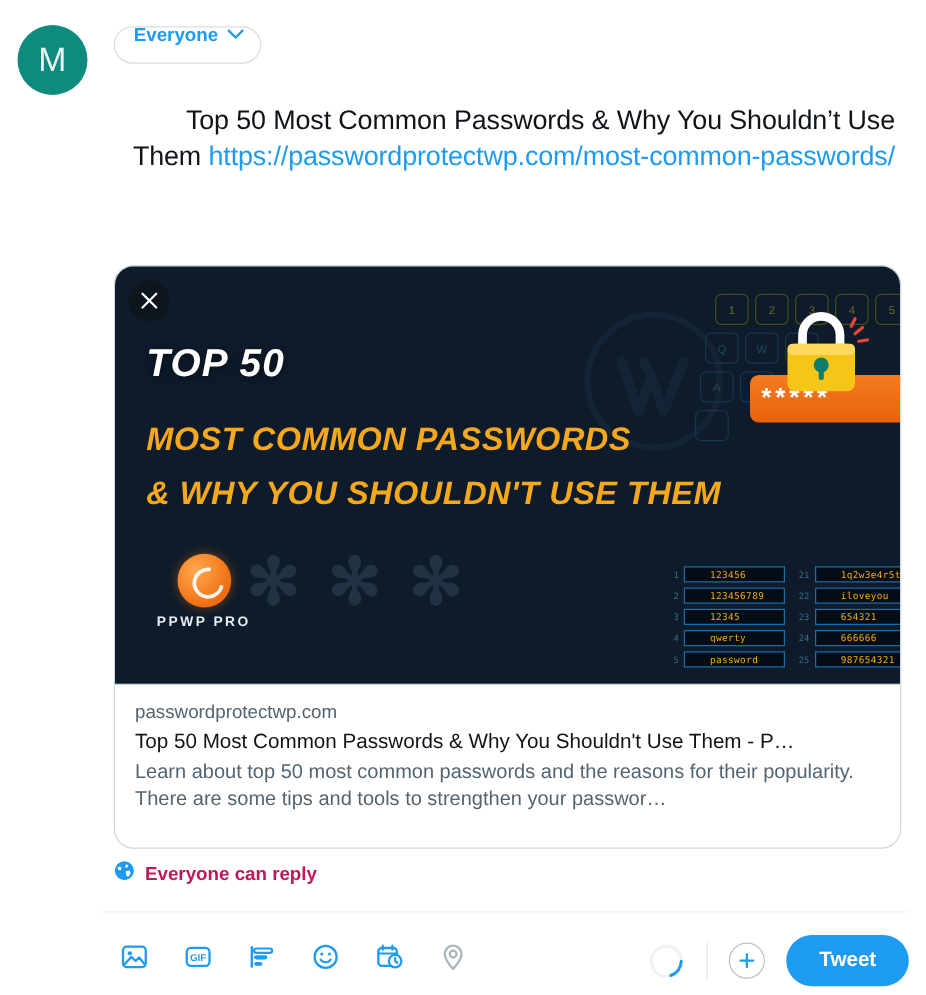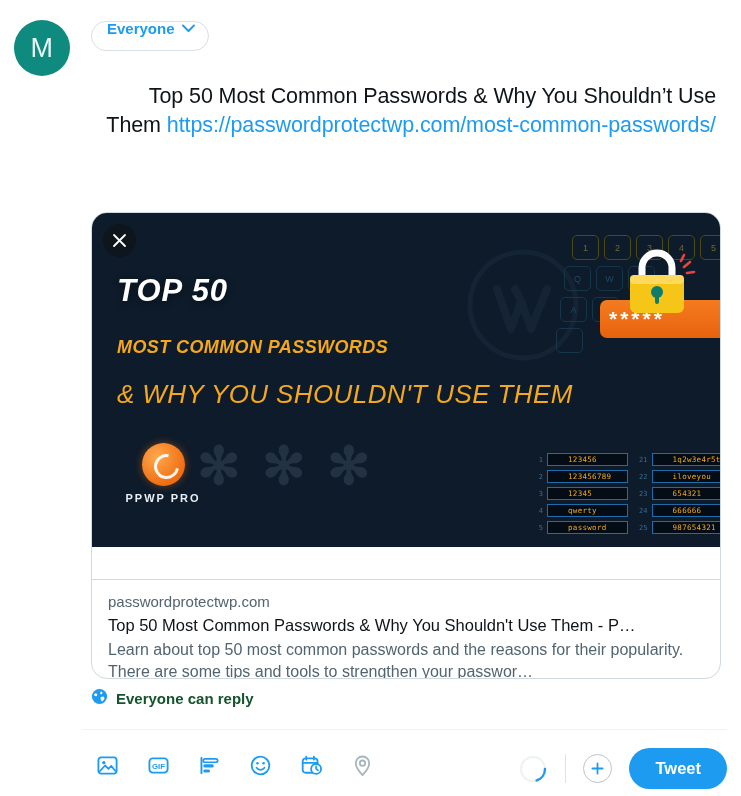--- a/index.html
+++ b/index.html
@@ -165,32 +165,32 @@
     font-weight: bold;
     font-style: italic;
     color: #ffffff;
     letter-spacing: 1px;
     line-height: 1;
     text-shadow: 0 2px 7px rgba(0,0,0,.45);
   }
   .hl-2 {
     position: absolute;
     left: 25px; top: 125px;
-    font-size: 18px;
+    font-size: 26px;
     font-weight: bold;
     font-style: italic;
     color: #f5a81c;
     letter-spacing: .4px;
     line-height: 1;
   }
   .hl-3 {
     position: absolute;
     left: 25px; top: 168px;
     font-size: 26px;
-    font-weight: normal;
+    font-weight: bold;
     font-style: italic;
     color: #f5a81c;
     letter-spacing: .4px;
     line-height: 1;
   }
 
   
   .ppwp {
     position: absolute;
     left: 26px; top: 230px;
@@ -265,21 +265,20 @@
     display: flex;
     align-items: center;
     padding-left: 20px;
     letter-spacing: .3px;
   }
 
   
   .card-body {
     padding: 12px 16px 14px 16px;
     border-top: 1px solid #cfd9de;
-    margin-top: 32px;
   }
   .card-domain {
     color: #536471;
     font-size: 15px;
     line-height: 20px;
     margin-bottom: 2px;
   }
   .card-title {
     color: #0f1419;
     font-size: 16.5px;
@@ -297,21 +296,21 @@
   
   .reply-scope {
     position: absolute;
     left: 91px; top: 688px;
     display: flex;
     align-items: center;
     gap: 8px;
     cursor: pointer;
   }
   .reply-scope .lbl {
-    color: #14532d;
+    color: #be185d;
     font-size: 15px;
     font-weight: bold;
   }
 
   
   .divider {
     position: absolute;
     left: 82px; top: 729px;
     width: 645px;
     height: 1px;

